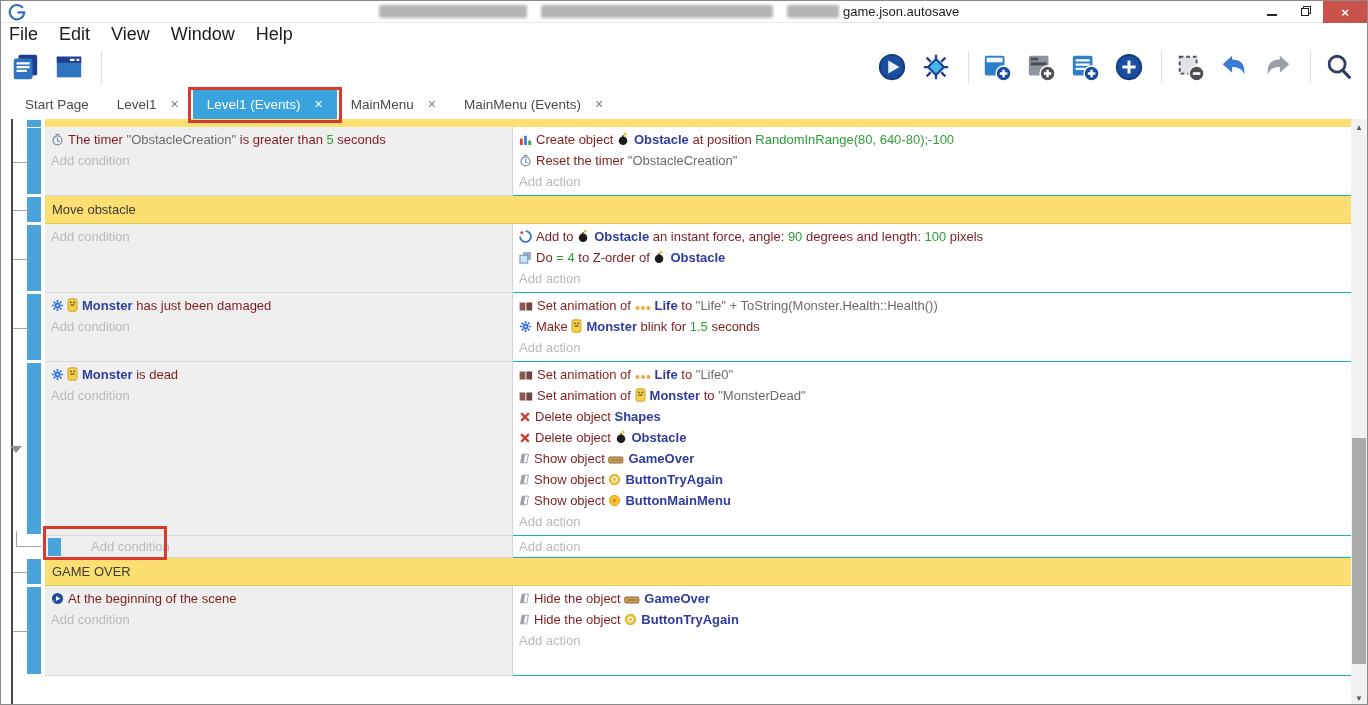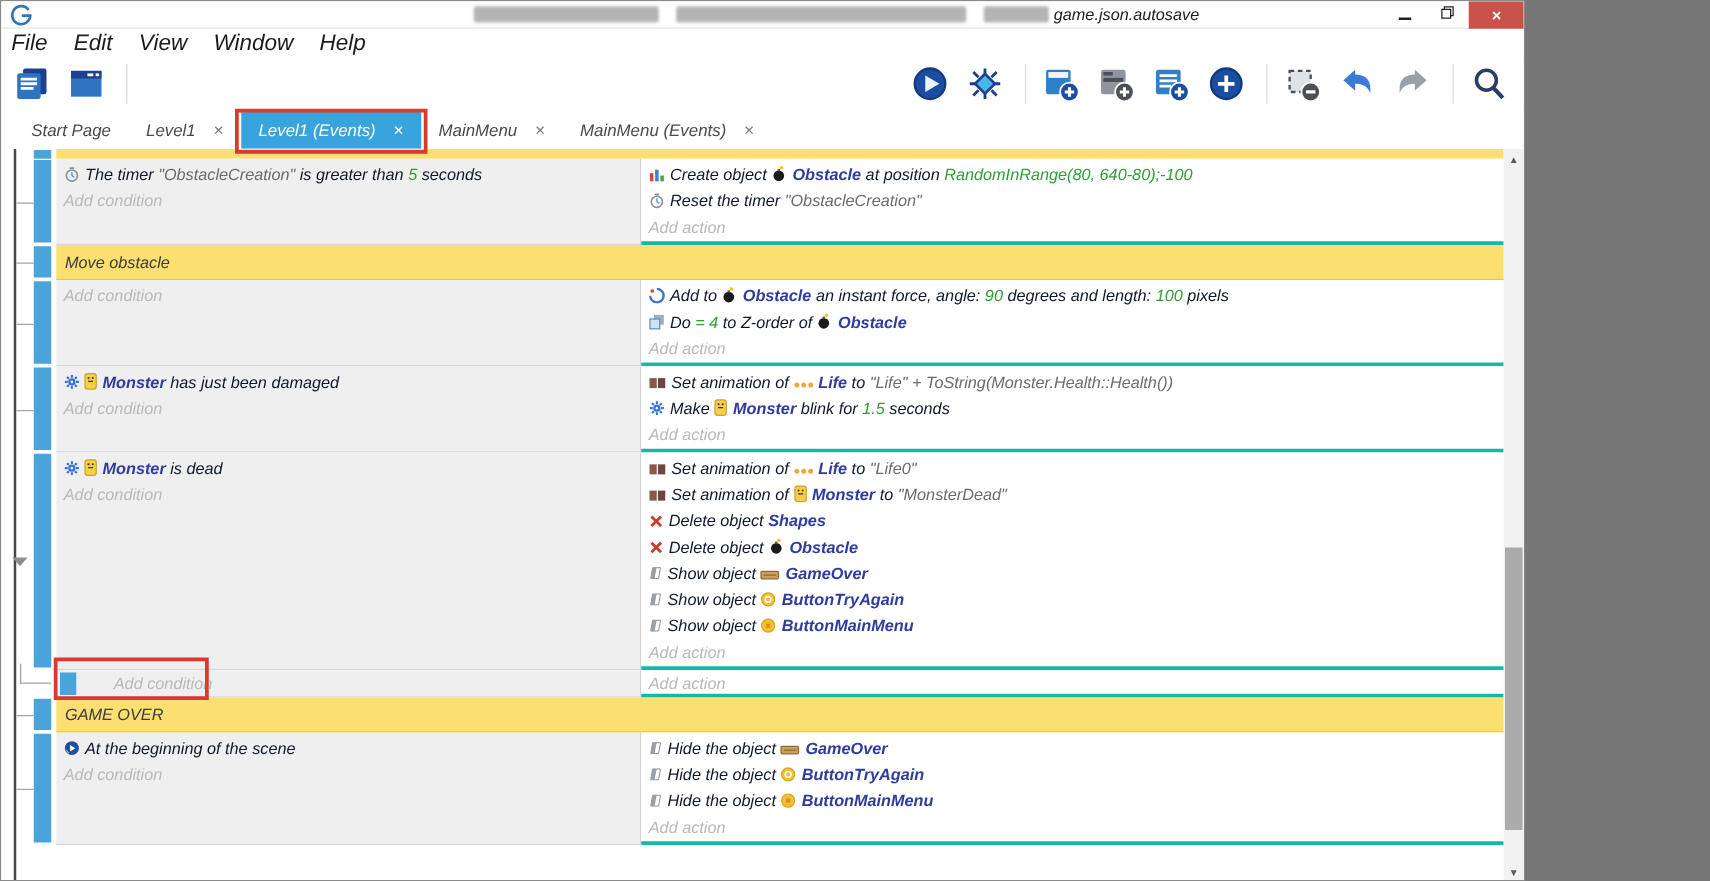--- a/index.html
+++ b/index.html
@@ -1,19 +1,19 @@
 <!DOCTYPE html>
 <html style="--accent: #38a3dd; --bar-blue: #4aa4dc; --comment-yellow: #fbdf70; --ann-red: #d93a2e; --param-green: #2e9e36; --obj-navy: #2f3c9e; --close-red: #c9534b;"><head>
 <meta charset="utf-8">
 <style>
   * { box-sizing: border-box; margin: 0; padding: 0; }
   html,body { background:#777; }
   body { font-family: "Liberation Sans", "DejaVu Sans", sans-serif; }
-  .window { position:relative; width:1220px; height:705px; background:#fff; overflow:hidden;
-            border:1px solid #8a8a8a;font-style:italic; }
+  .window { position:relative; width:1368px; height:705px; background:#fff; overflow:hidden;
+            border:1px solid #8a8a8a; }
 
   
   .titlebar { position:relative; height:22px; background:#fff; border-bottom:1px solid #e6e6e6; }
   .logo { position:absolute; left:7px; top:2px; }
   .blob { position:absolute; top:4px; height:13px; background:#b4b4b4; border-radius:2px; filter:blur(1.4px); }
   .b1 { left:378px; width:148px; }
   .b2 { left:540px; width:232px; }
   .b3 { left:786px; width:52px; }
   .title-text { position:absolute; left:842px; top:3px; font-size:13px; color:#1c1c1c; }
   .win-controls { position:absolute; right:0; top:0; height:22px; display:flex; }
@@ -48,29 +48,29 @@
   .vline { position:absolute; left:10px; top:0; bottom:0; width:2px; background:#474747; }
   .sheet { position:absolute; left:0; top:0; right:16px; bottom:0; overflow:hidden; }
 
   .row { position:relative; width:100%; }
   .bar { position:absolute; left:26px; width:14px; top:1px; bottom:2px; background:var(--bar-blue); }
   .row.sliver .bar { bottom:0; }
 
   .ccell { position:absolute; left:44px; width:468px; top:0; bottom:0; background:#efefef;
            border-bottom:1px solid #d9d9d9; border-right:1px solid #d4d4d4; padding-top:2px; overflow:hidden; }
   .acell { position:absolute; left:512px; right:0; top:0; bottom:0; background:#fff;
-           border-bottom:3px solid #14b8a6; padding-top:2px; overflow:hidden; }
+           border-bottom:1px solid #14b8a6; padding-top:2px; overflow:hidden; }
   .comment-cell { position:absolute; left:44px; right:0; top:0; bottom:0; background:var(--comment-yellow);
                   border-bottom:1px solid #e0c94f; font-size:13px; color:#3b3b3b;
                   display:flex; align-items:center; padding-left:7px; }
   .row.sliver .comment-cell { border-bottom:none; }
 
   .line { height:21px; line-height:21px; padding-left:6px; font-size:13px; color:#2a2a2a;
           white-space:nowrap; overflow:hidden; }
-  .line .plain { color:#0f172a; }
+  .line .plain { color:#7f1d1d; }
   .line .str { color:#6b6b6b; }
   .line .num { color:var(--param-green); }
   .line .obj { color:var(--obj-navy); font-weight:bold; }
   .line .ph { color:#b9b9b9; }
   .icon { display:inline-block; margin-right:4px; line-height:0; }
   .icon svg { vertical-align:-2px; }
   .icon + .icon { margin-left:-1px; }
 
   
   .subbar { position:absolute; left:47px; top:2px; width:13px; height:18px; background:var(--bar-blue); }
@@ -439,27 +439,20 @@
                   <rect x="0.8" y="2" width="14" height="6" rx="1" fill="#c9a05c" stroke="#8f6a33"></rect>
                   <path d="M3 5h10" stroke="#8f6a33" stroke-width="1"></path>
                 </svg></span><span class="obj">GameOver</span></div>
             <div class="line"><span class="icon"><svg width="11" height="13" viewBox="0 0 14 14">
                   <path d="M4 1.5h8L10 12.5H2Z" fill="#fff" stroke="#8a8f98"></path>
                   <path d="M4 1.5h4L6 12.5H2Z" fill="#9aa0a8"></path>
                 </svg></span><span class="plain">Hide the object </span><span class="icon"><svg width="13" height="13" viewBox="0 0 14 14">
                   <circle cx="7" cy="7" r="5.6" fill="#f4c02f" stroke="#d8a41e"></circle>
                   <circle cx="7" cy="7" r="2.5" fill="none" stroke="#fff" stroke-width="1.3"></circle>
                 </svg></span><span class="obj">ButtonTryAgain</span></div>
-            <div class="line"><span class="icon"><svg width="11" height="13" viewBox="0 0 14 14">
-                  <path d="M4 1.5h8L10 12.5H2Z" fill="#fff" stroke="#8a8f98"></path>
-                  <path d="M4 1.5h4L6 12.5H2Z" fill="#9aa0a8"></path>
-                </svg></span><span class="plain">Hide the object </span><span class="icon"><svg width="13" height="13" viewBox="0 0 14 14">
-                  <circle cx="7" cy="7" r="5.6" fill="#f4c02f" stroke="#d8a41e"></circle>
-                  <rect x="5.2" y="5.2" width="3.6" height="3.6" fill="#e08b2d"></rect>
-                </svg></span><span class="obj">ButtonMainMenu</span></div>
             <div class="line"><span class="ph">Add action</span></div>
           </div>
           <div class="dash"></div>
         </div>
       </div>
     <div class="scrollbar">
       <div class="sb-arrow up">▲</div>
       <div class="sb-thumb"></div>
       <div class="sb-arrow down">▼</div>
     </div>

